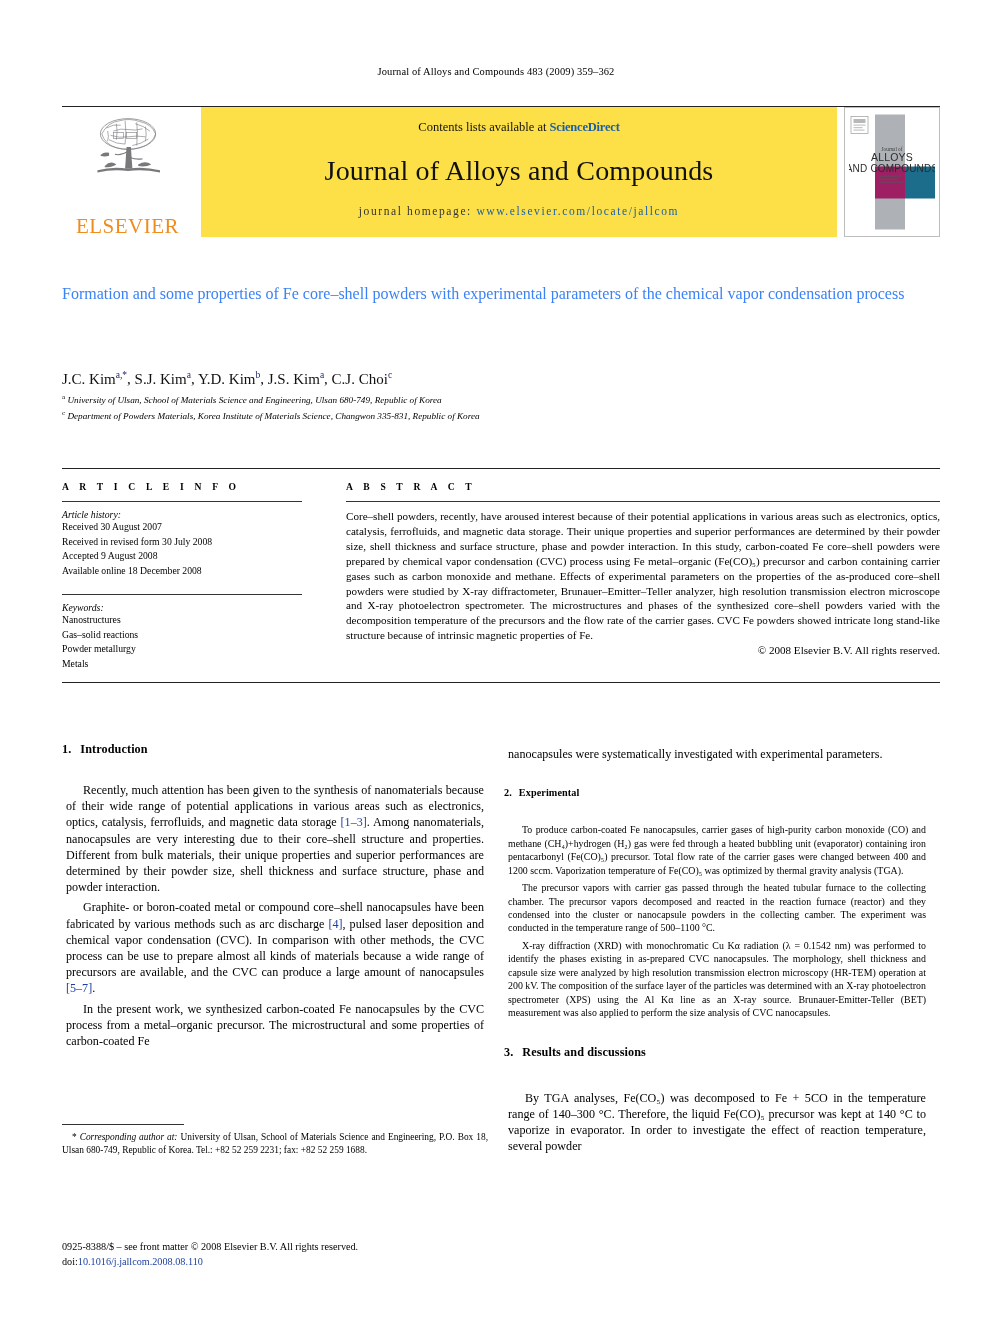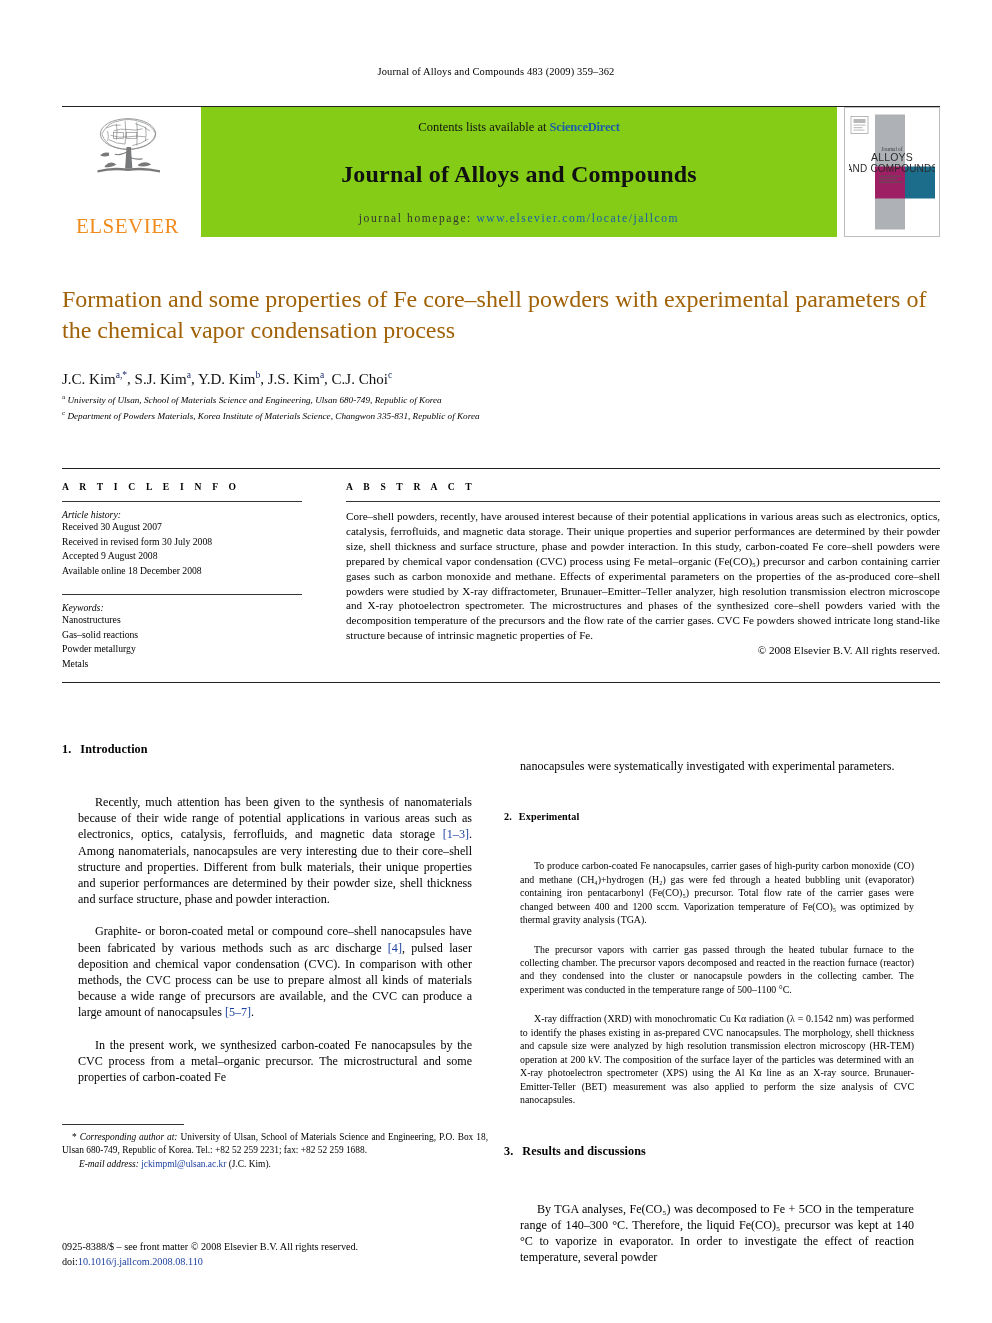--- a/index.html
+++ b/index.html
@@ -48,37 +48,36 @@
     font-family: "Liberation Serif", serif;
     font-size: 21px;
     letter-spacing: 0.5px;
     color: #F08B1D;
     line-height: 1;
     margin-top: 1px;
   }
 
   .journal-cell {
     flex: 1 1 auto;
-    background: #84cc16;
+    background: #fde047;
     display: flex;
     flex-direction: column;
     justify-content: space-between;
-    padding: 13px 0 13px 0;
+    padding: 13px 0 20px 0;
     text-align: center;
     margin-left: 8px;
   }
   .contents-line { font-size: 12.5px; color: #111; }
   .contents-line .sd { color: #1a5fa8; font-weight: bold; letter-spacing:-0.2px; }
   .journal-title {
-    font-size: 24px;
+    font-size: 28px;
     letter-spacing: 0.2px;
     color: #111;
     line-height: 1.05;
     margin: 4px 0 2px 0;
-    font-weight: bold;
   }
   .homepage-line {
     font-size: 11.5px;
     letter-spacing: 1.6px;
     color: #333;
   }
   .homepage-line .url { color: #1a5fa8; }
 
   .cover-cell {
     width: 96px;
@@ -88,23 +87,23 @@
     background: #fff;
     position: relative;
     overflow: hidden;
   }
   .cover-inner { position:absolute; inset: 4px; }
 
   
   .title {
     position: absolute;
     top: 284px; left: 62px; width: 880px;
-    font-size: 24px;
+    font-size: 16px;
     line-height: 1.28;
-    color: #a16207;
+    color: #3b82f6;
   }
   .authors {
     position: absolute;
     top: 370px; left: 62px; width: 880px;
     font-size: 15px;
     color: #111;
   }
   .authors sup { font-size: 9.5px; color:#1a2a6b; }
   .affils {
     position: absolute;
@@ -167,21 +166,21 @@
     font-size: 12.2px;
     font-weight: bold;
     margin: 0 0 11px 0;
     letter-spacing: 0.1px;
   }
   h2.secnum .n { margin-right: 9px; }
   h2.secnum.small { font-size: 10.2px; }
   h2.secnum.small .n { margin-right: 7px; }
 
   p.pp {
-    margin: 16px;
+    margin: 4px;
     text-indent: 17px;
     font-size: 12.1px;
     line-height: 1.34;
     text-align: justify;
   }
   p.pp.sm {
     font-size: 9.9px;
     line-height: 1.36;
     text-indent: 14px;
   }
@@ -359,22 +358,18 @@
     <p class="pp">By TGA analyses, Fe(CO₅) was decomposed to Fe + 5CO in the temperature range of 140–300 °C. Therefore, the liquid Fe(CO)₅ precursor was kept at 140 °C to vaporize in evaporator. In order to investigate the effect of reaction temperature, several powder</p>
   </div>
 </div>
 
 <div class="footnotes">
   <div class="fn-rule"></div>
   <div class="fn">
     <span class="fn-star">*</span>
     <em>Corresponding author at:</em><span> University of Ulsan, School of Materials Science and Engineering, P.O. Box 18, Ulsan 680-749, Republic of Korea. Tel.: +82 52 259 2231; fax: +82 52 259 1688.</span>
   </div>
-  <div class="fn" style="text-indent:17px;">
-    <em>E-mail address:</em>
-    <span class="link">jckimpml@ulsan.ac.kr</span><span> (J.C. Kim).</span>
-  </div>
 </div>
 
 <div class="issn-block">
   <div>0925-8388/$ – see front matter © 2008 Elsevier B.V. All rights reserved.</div>
   <div><span>doi:</span><span class="link">10.1016/j.jallcom.2008.08.110</span></div>
 </div>
 
 </body></html>

